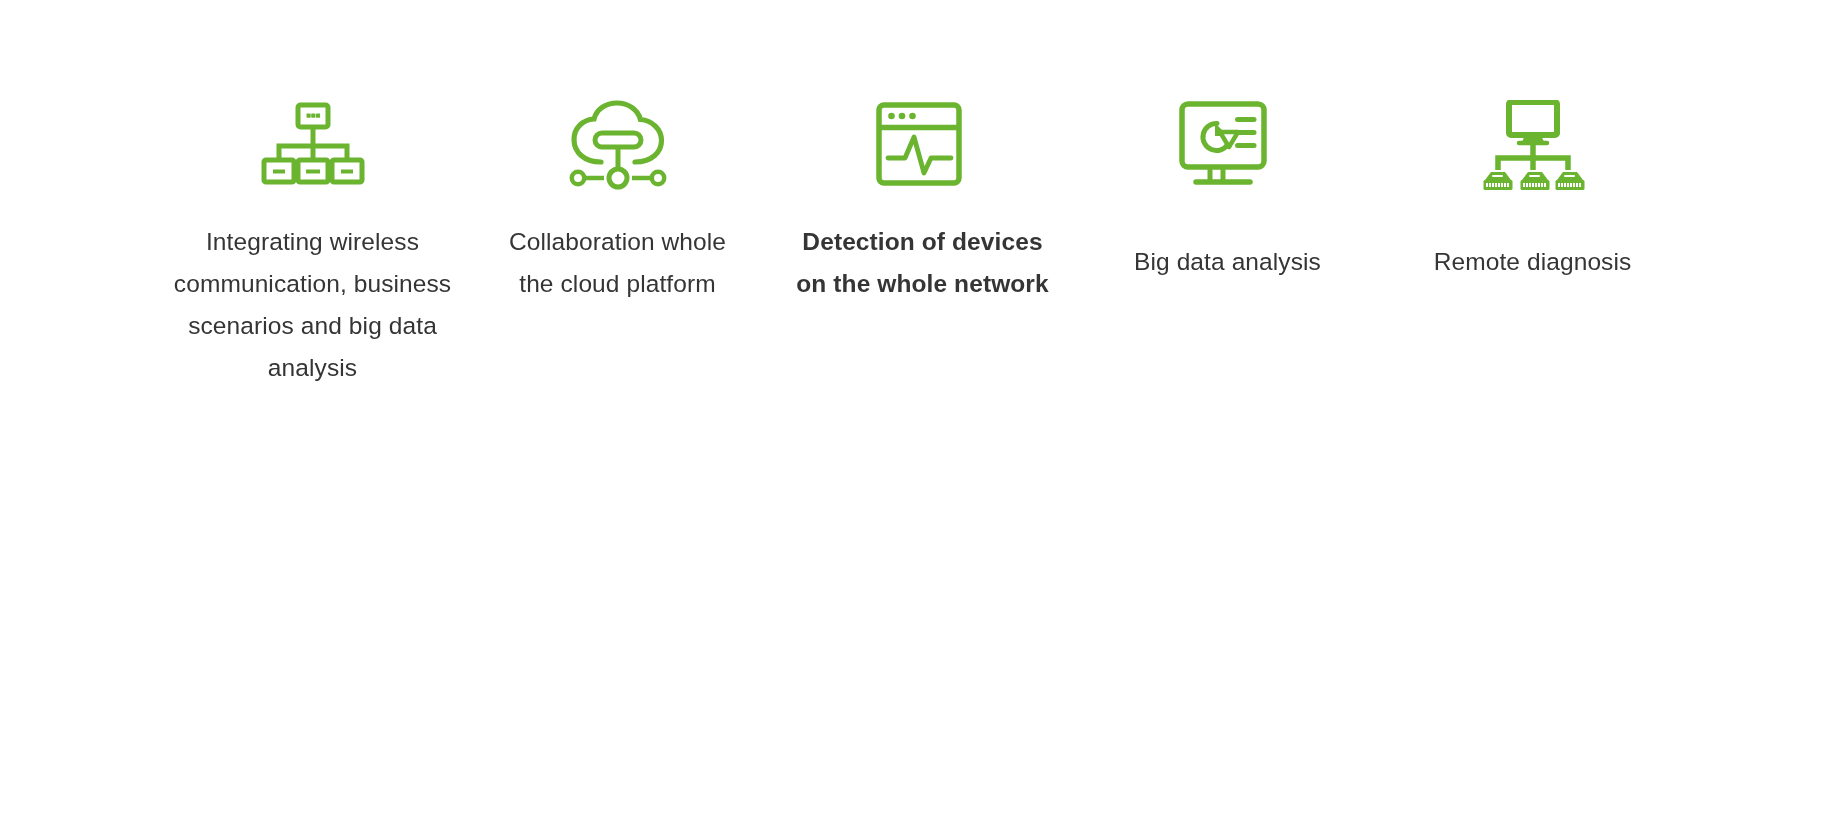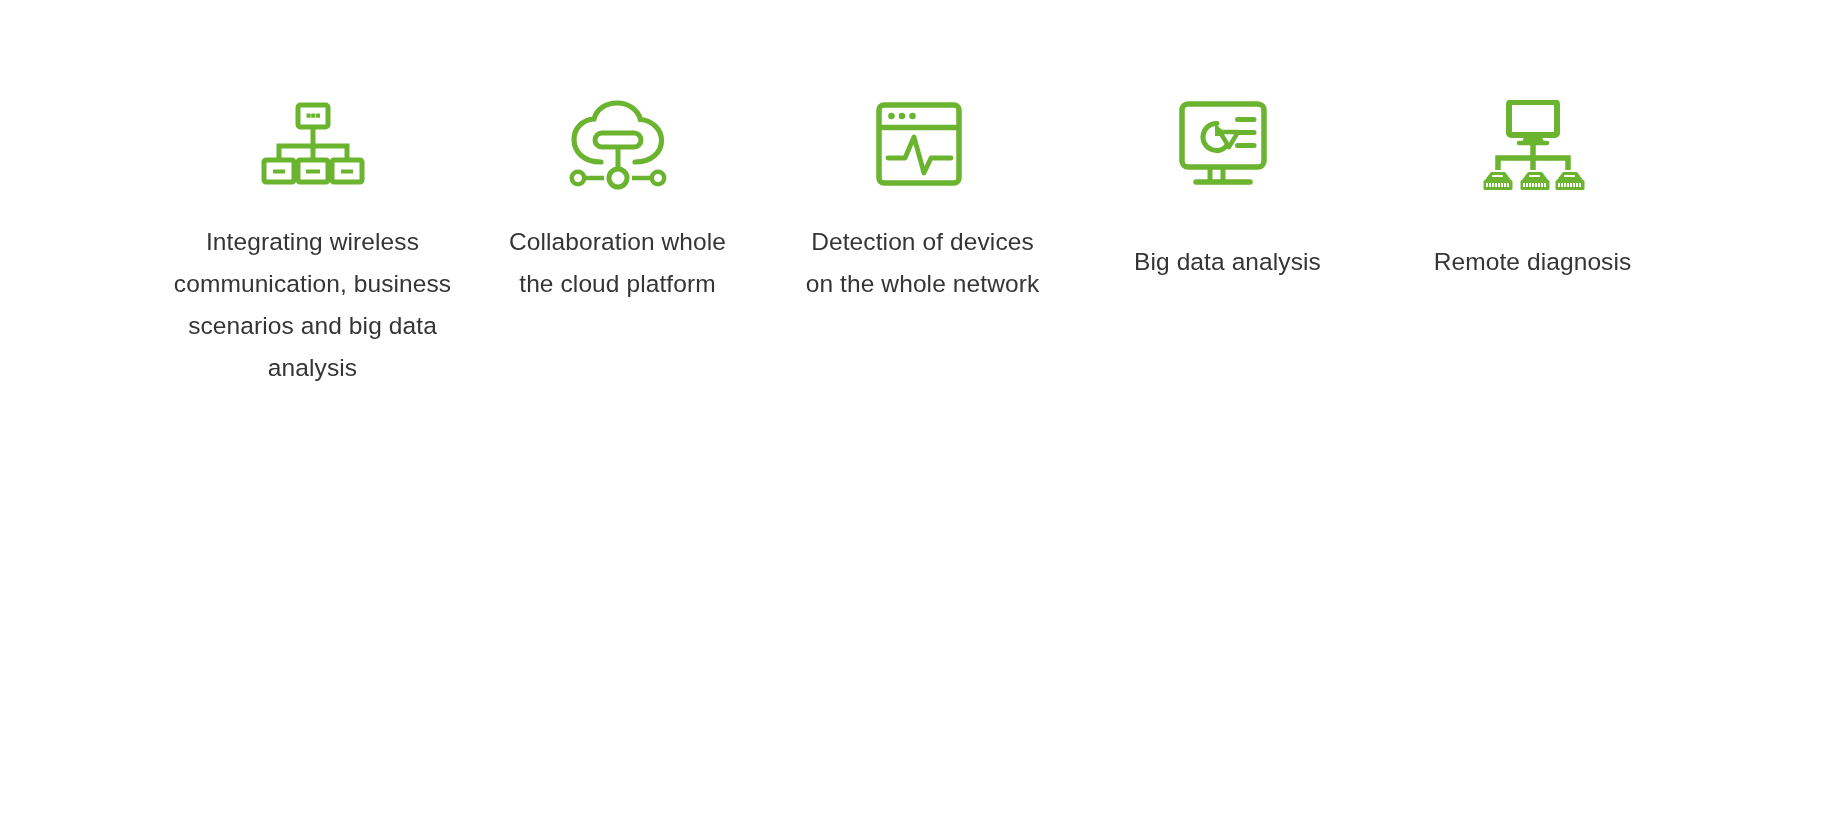--- a/index.html
+++ b/index.html
@@ -60,21 +60,21 @@
   
   .row-2 .icon-wrap {
     height: 104px;
   }
   .row-2 .feature-label {
     margin-top: 42px;
   }
 
   .col-1 .feature-label { max-width: 440px; }
   .col-2 .feature-label { max-width: 330px; }
-  .col-3 .feature-label { max-width: 350px; }
+  .col-3 .feature-label { max-width: 350px; font-weight: bold; }
 </style>
 </head>
 <body>
 
 <div class="feature-grid">
 
   <div class="feature-cell row-1 col-1">
     <div class="icon-wrap">
       <svg width="104" height="86" viewBox="0 0 104 86" fill="none" xmlns="http://www.w3.org/2000/svg">
         <rect x="37" y="3" width="30" height="22" rx="2.5" stroke="#6ab42f" stroke-width="5"></rect>

